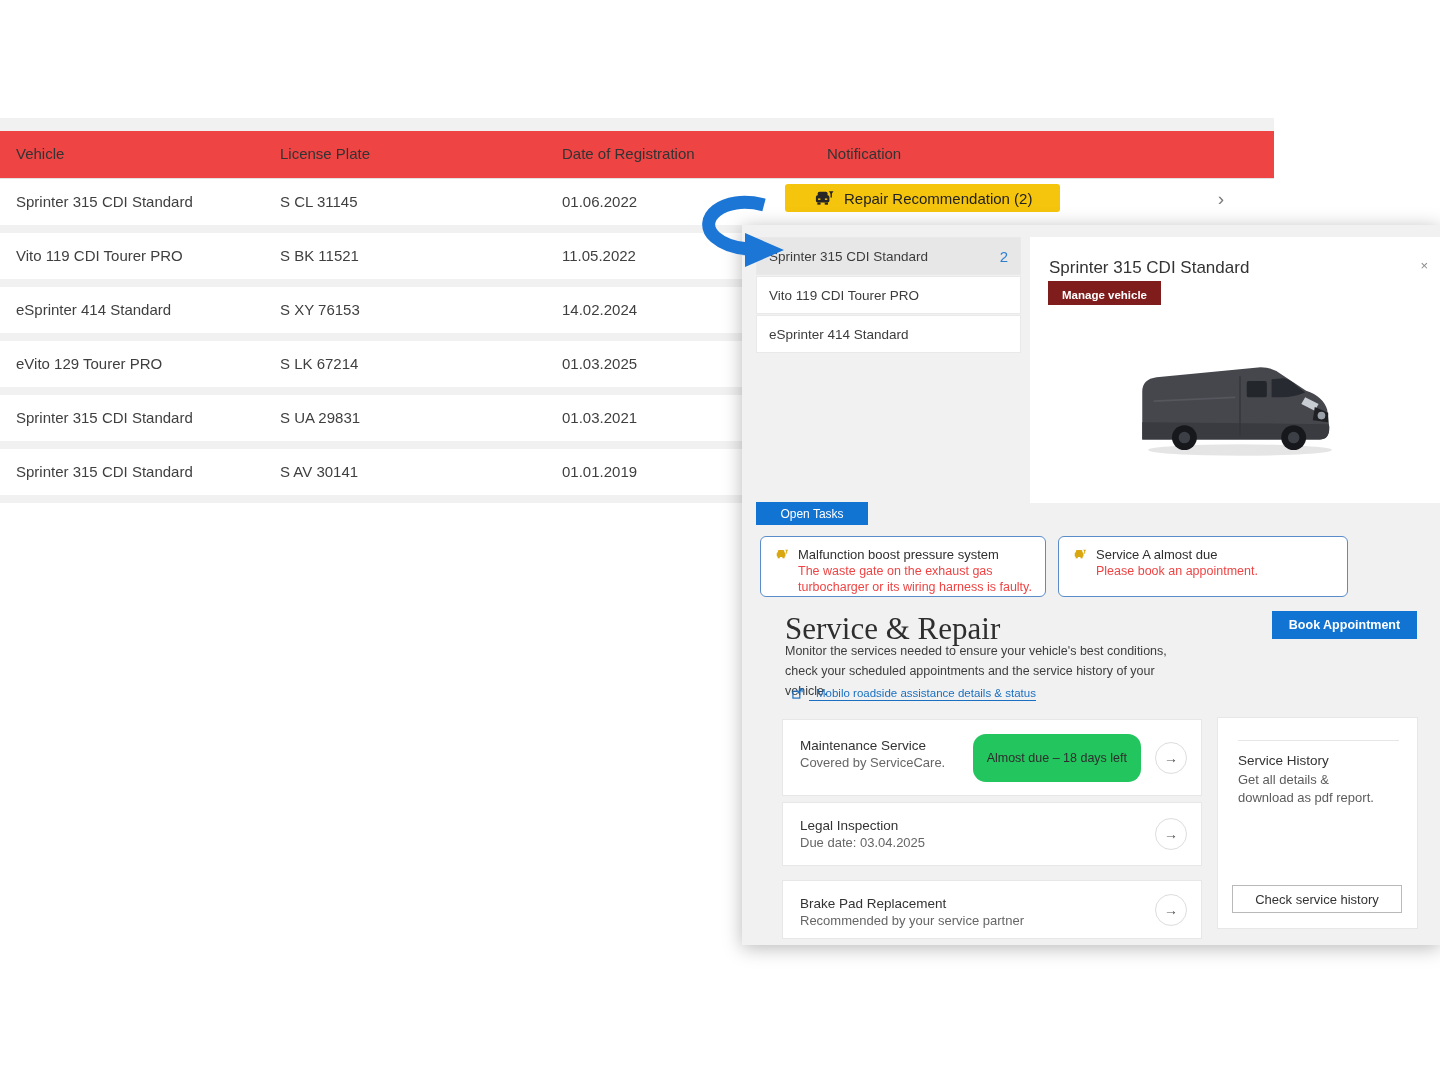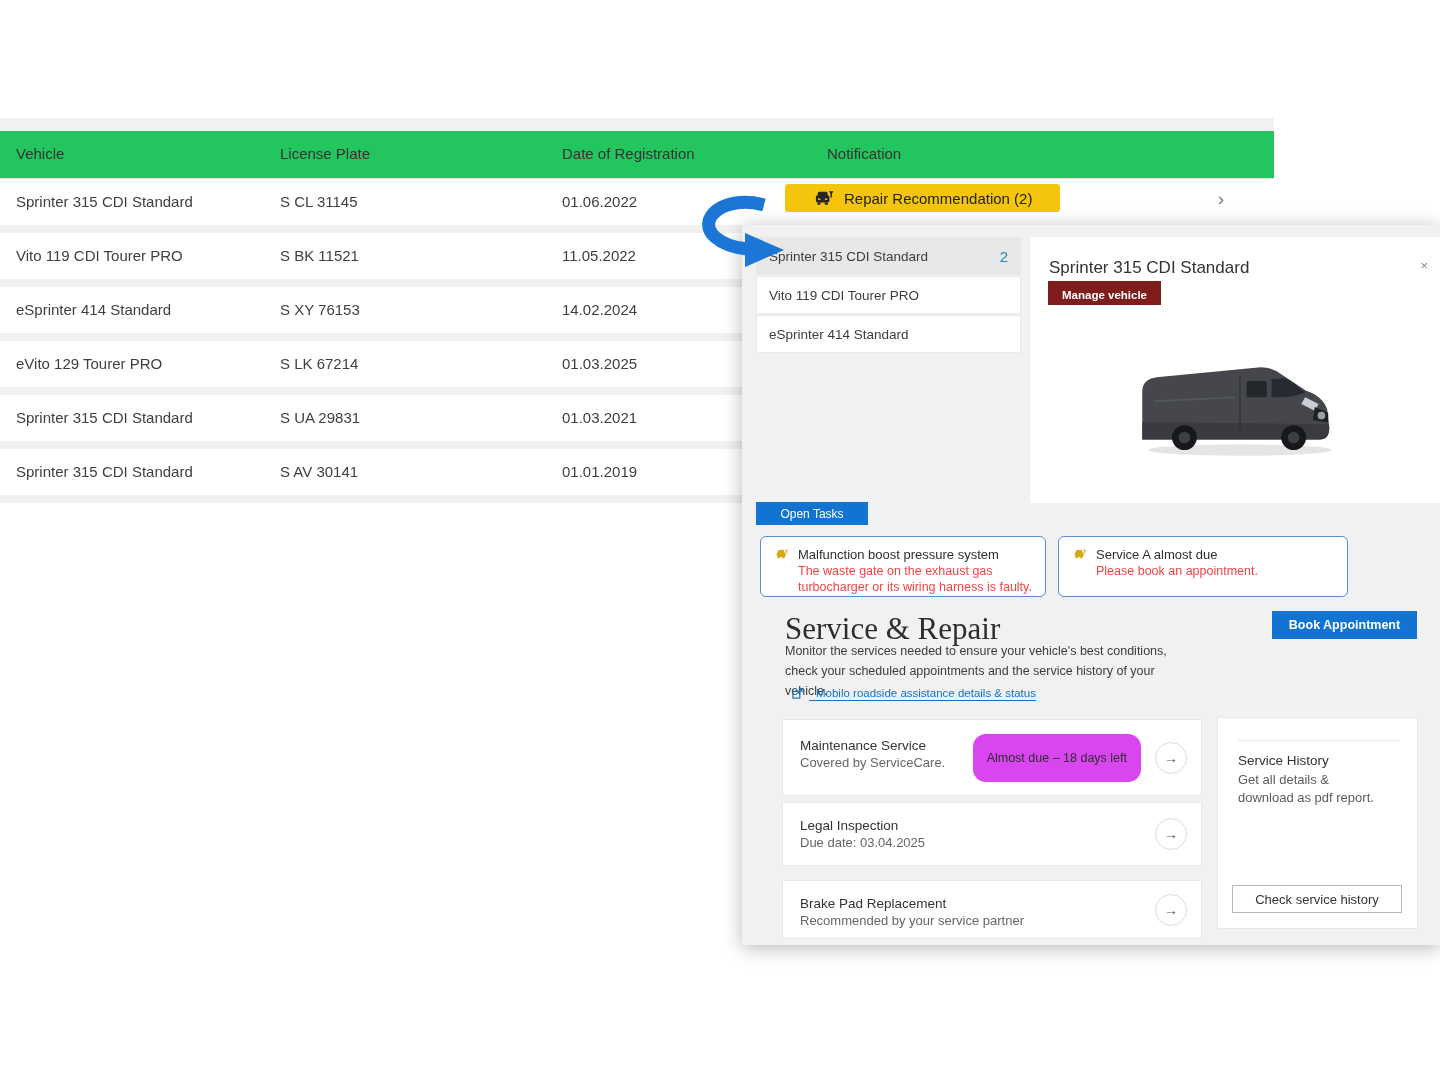--- a/index.html
+++ b/index.html
@@ -1,21 +1,21 @@
 <!DOCTYPE html>
 <html><head>
 <meta charset="utf-8">
 <style>
   html,body{margin:0;padding:0;background:#fff;}
   .stage{position:relative;width:1440px;height:1080px;background:#ffffff;overflow:hidden;
          font-family:"Liberation Sans",sans-serif;color:#3a3a3a;}
   
   .fleet{position:absolute;left:0;top:118px;width:1274px;}
   .fleet-topstrip{height:13px;background:#f1f1f1;}
-  .thead{position:relative;height:47px;background:#22c55e;border-bottom:1px solid #e2e2e2;}
+  .thead{position:relative;height:47px;background:#ef4444;border-bottom:1px solid #e2e2e2;}
   .th{position:absolute;top:14px;font-size:15px;color:#333;}
   .th.c1{left:16px}.th.c2{left:280px}.th.c3{left:562px}.th.c4{left:827px}
   .trow{position:relative;height:46px;background:#fff;border-bottom:8px solid #f1f1f1;}
   .td{position:absolute;top:14px;font-size:15px;color:#3f3f3f;white-space:nowrap;}
   .td.c1{left:16px}.td.c2{left:280px}.td.c3{left:562px}
   .row-chevron{position:absolute;right:50px;top:9px;font-size:19px;color:#7a7a7a;cursor:pointer;}
   .repair-btn{position:absolute;left:785px;top:5px;height:28px;display:flex;align-items:center;gap:9px;
       background:#f5c50d;border:none;border-radius:3px;padding:0 28px;font-size:15px;color:#222;
       font-family:"Liberation Sans",sans-serif;cursor:pointer;}
   
@@ -49,21 +49,21 @@
   .sr-link{position:absolute;left:43px;top:462px;display:flex;align-items:center;gap:6px;
       font-size:11.5px;color:#1a6fc0;cursor:pointer;}
   .sr-link span{border-bottom:1px solid #1a6fc0;padding-bottom:1px;padding-left:7px;}
   .svc-card{position:absolute;left:41px;width:418px;background:#fff;box-shadow:0 0 0 1px rgba(0,0,0,.04);}
   .svc-card.a{top:495px;height:75px;}
   .svc-card.b{top:578px;height:62px;}
   .svc-card.c{top:656px;height:57px;}
   .svc-title{position:absolute;left:17px;top:15px;font-size:13.5px;color:#333;}
   .svc-sub{position:absolute;left:17px;top:32px;font-size:13px;color:#666;}
   .svc-card.a .svc-title{top:18px}.svc-card.a .svc-sub{top:35px}
-  .due-pill{position:absolute;right:60px;top:50%;transform:translateY(-50%);background:#d946ef;color:#2d2d2d;
+  .due-pill{position:absolute;right:60px;top:50%;transform:translateY(-50%);background:#22c55e;color:#2d2d2d;
       font-size:12.5px;padding:17px 14px;border-radius:13px;white-space:nowrap;}
   .circ-btn{position:absolute;right:14px;top:50%;transform:translateY(-50%);width:30px;height:30px;border-radius:50%;
       background:#fff;border:1px solid #ddd;color:#555;font-size:14px;display:flex;align-items:center;
       justify-content:center;cursor:pointer;}
   .side-card{position:absolute;left:476px;top:493px;width:199px;height:210px;background:#fff;
       box-shadow:0 0 0 1px rgba(0,0,0,.04);}
   .side-title{font-size:13.5px;color:#333;}
   .side-sub{font-size:13px;color:#5c5c5c;line-height:1.35;margin-top:3px;}
   .side-block{padding:15px 18px 0 20px;}
   .side-div{margin:22px 18px 0 20px;border-top:1px solid #e6e6e6;}

